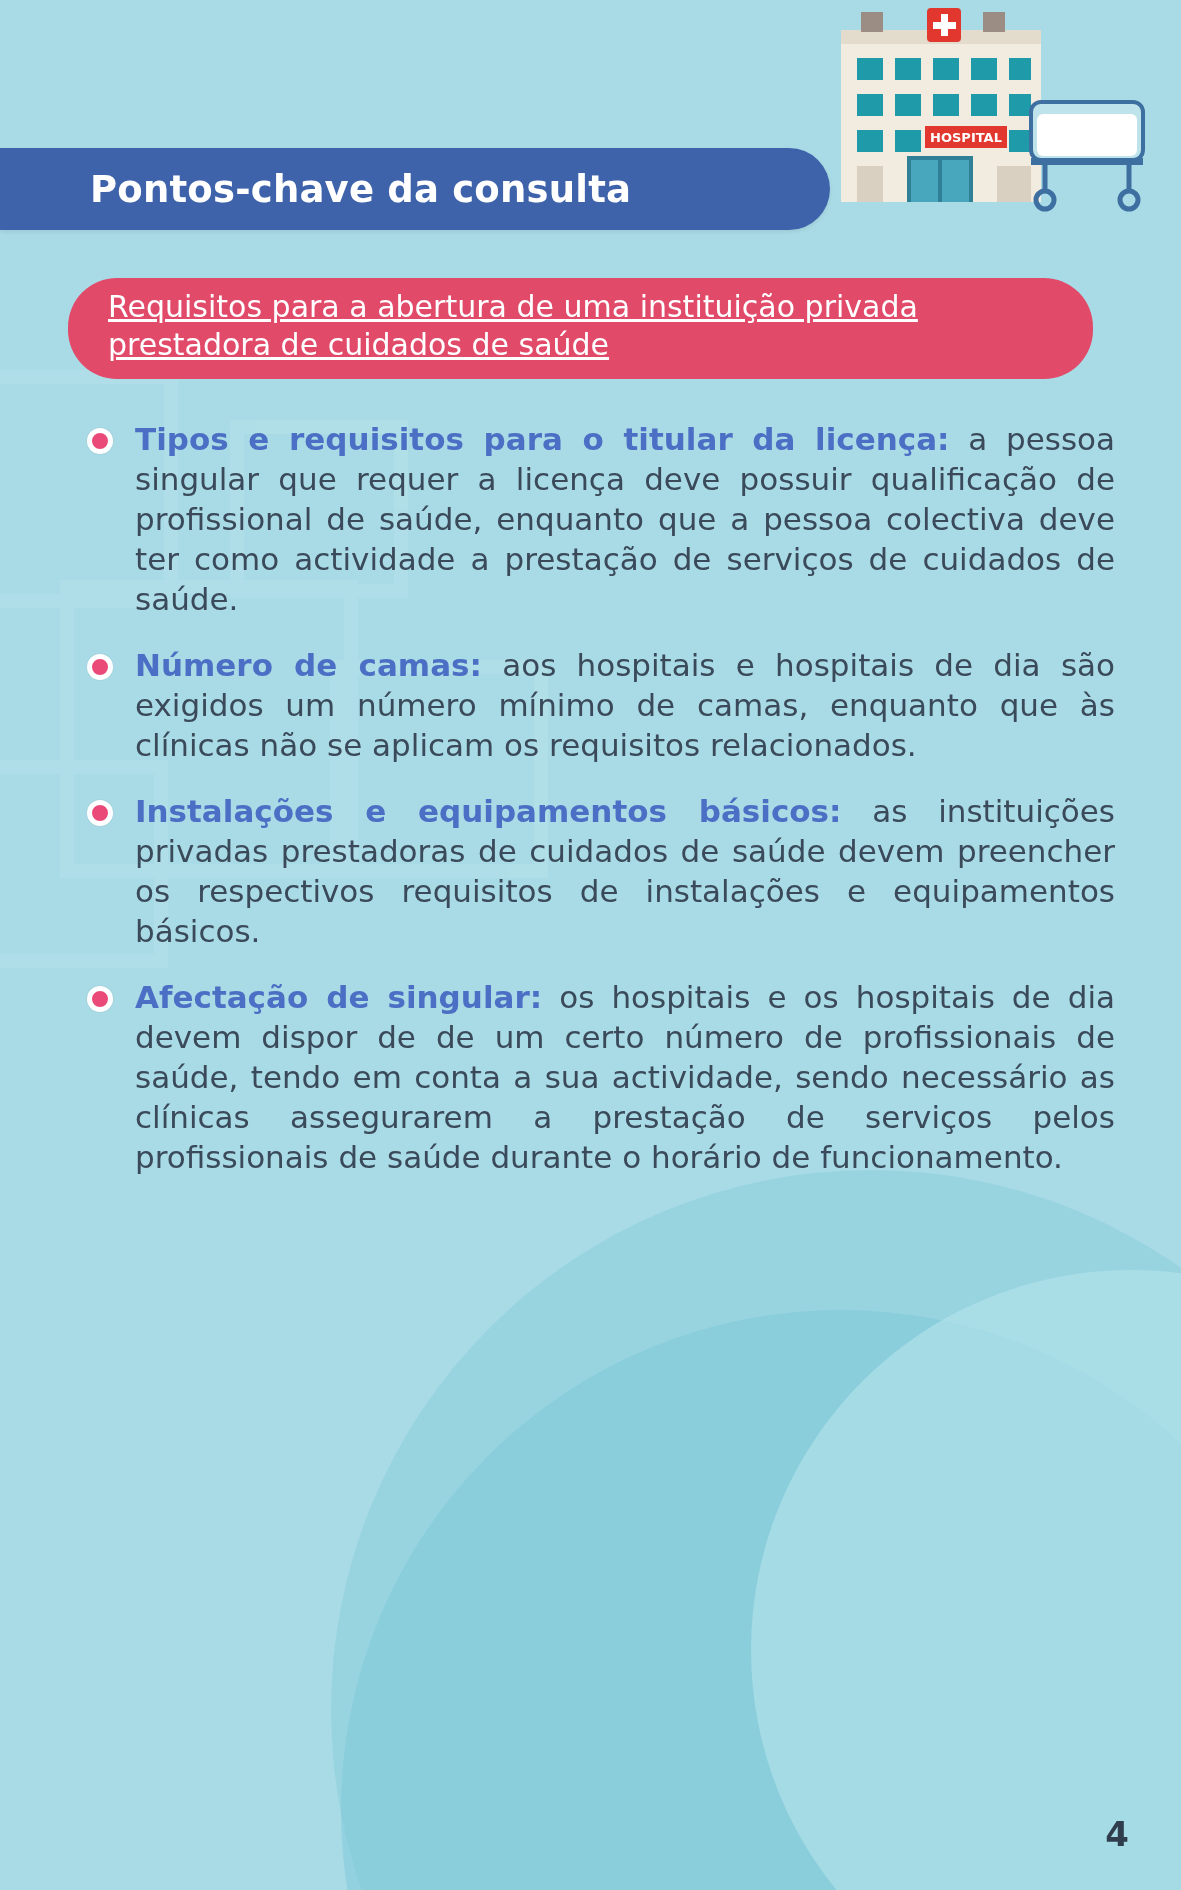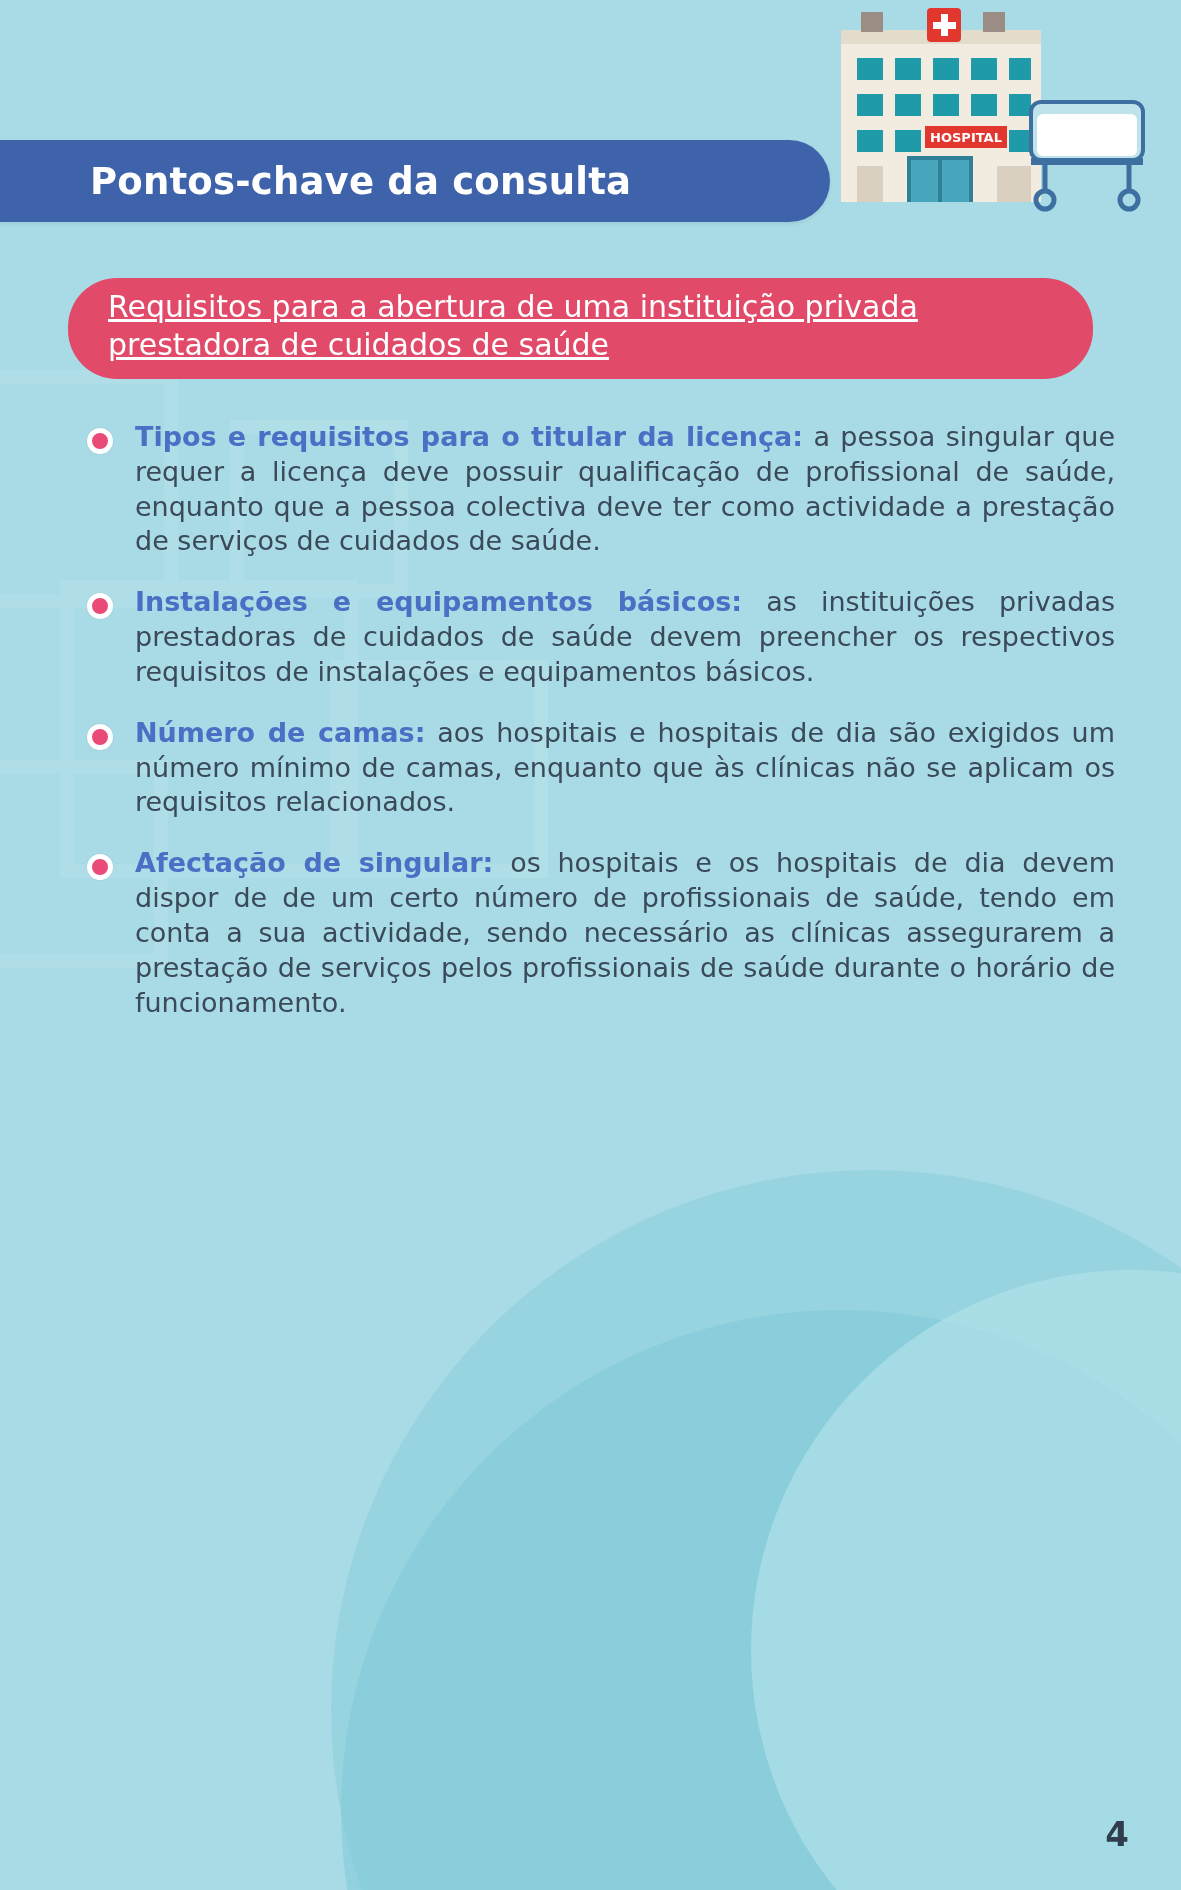--- a/index.html
+++ b/index.html
@@ -79,21 +79,21 @@
     right: 28px;
     top: 6px;
     width: 320px;
     height: 240px;
   }
 
   
   .title-bar {
     position: absolute;
     left: 0;
-    top: 140px;
+    top: 148px;
     width: 830px;
     height: 82px;
     background: #3e63ab;
     border-top-right-radius: 41px;
     border-bottom-right-radius: 41px;
     display: flex;
     align-items: center;
     box-shadow: 0 2px 4px rgba(0,0,0,.08);
   }
   .title-bar h1 {
@@ -146,21 +146,21 @@
     width: 26px;
     height: 26px;
     border-radius: 50%;
     background: #ea4a78;
     border: 5px solid #ffffff;
     box-sizing: border-box;
     box-shadow: 0 0 0 1px rgba(0,0,0,.03);
   }
   .bullet p {
     margin: 0;
-    font-size: 27px;
+    font-size: 31px;
     line-height: 1.29;
     color: #3b4a5a;
     text-align: justify;
     text-justify: inter-word;
     font-family: "DejaVu Sans", sans-serif;
   }
   .bullet p .lead {
     color: #4a6fc4;
     font-weight: bold;
   }
@@ -253,30 +253,30 @@
 <div class="content">
   <div class="bullet">
     <span class="dot"></span>
     <p>
       <span class="lead">Tipos e requisitos para o titular da licença:</span><span> a pessoa singular que requer a licença deve possuir qualificação de profissional de saúde, enquanto que a pessoa colectiva deve ter como actividade a prestação de serviços de cuidados de saúde.</span>
     </p>
   </div>
   <div class="bullet">
     <span class="dot"></span>
     <p>
+      <span class="lead">Número de camas:</span><span> aos hospitais e hospitais de dia são exigidos um número mínimo de camas, enquanto que às clínicas não se aplicam os requisitos relacionados.</span>
+    </p>
+  </div>
+  <div class="bullet">
+    <span class="dot"></span>
+    <p>
       <span class="lead">Instalações e equipamentos básicos:</span><span> as instituições privadas prestadoras de cuidados de saúde devem preencher os respectivos requisitos de instalações e equipamentos básicos.</span>
     </p>
   </div>
   <div class="bullet">
     <span class="dot"></span>
     <p>
-      <span class="lead">Número de camas:</span><span> aos hospitais e hospitais de dia são exigidos um número mínimo de camas, enquanto que às clínicas não se aplicam os requisitos relacionados.</span>
-    </p>
-  </div>
-  <div class="bullet">
-    <span class="dot"></span>
-    <p>
       <span class="lead">Afectação de singular:</span><span> os hospitais e os hospitais de dia devem dispor de de um certo número de profissionais de saúde, tendo em conta a sua actividade, sendo necessário as clínicas assegurarem a prestação de serviços pelos profissionais de saúde durante o horário de funcionamento.</span>
     </p>
   </div>
 </div>
 
 <div class="page-number">4</div>
 
 </body></html>

